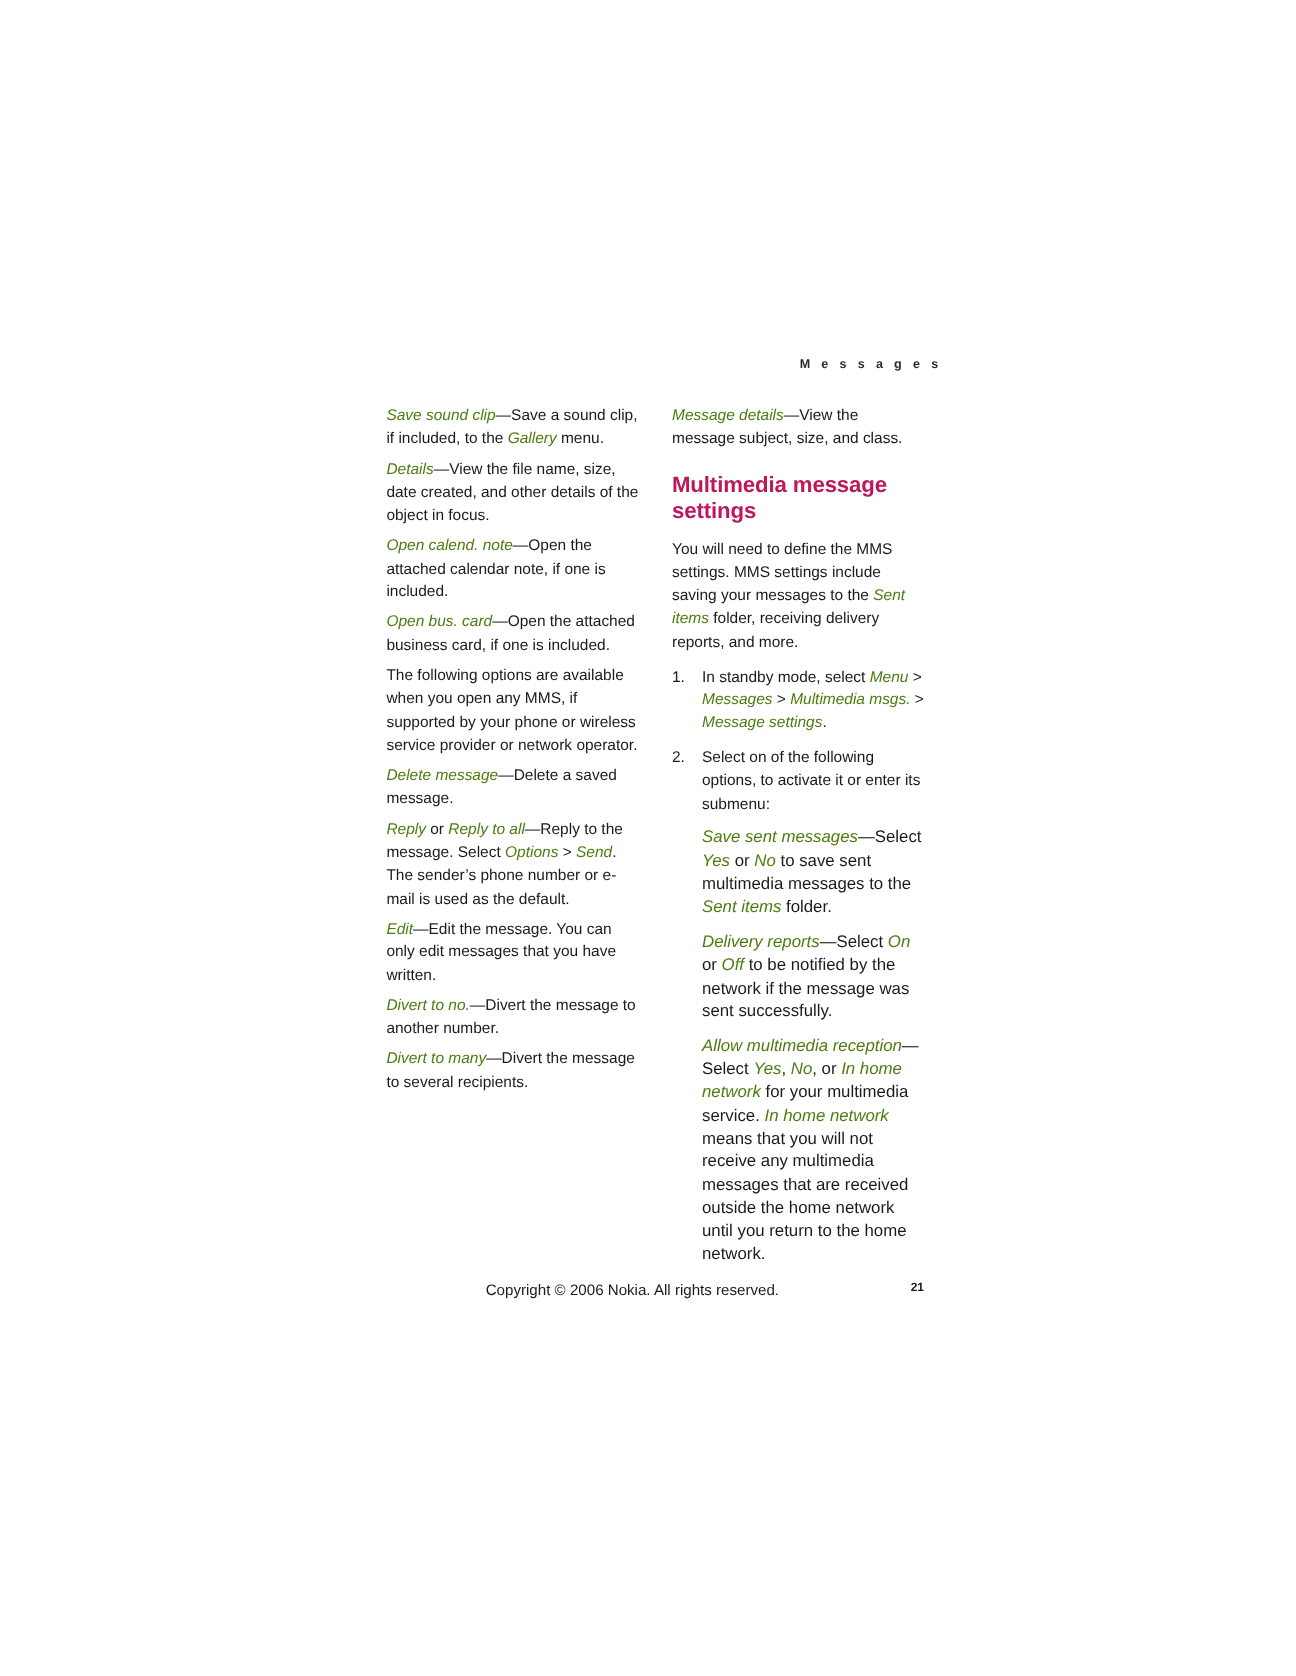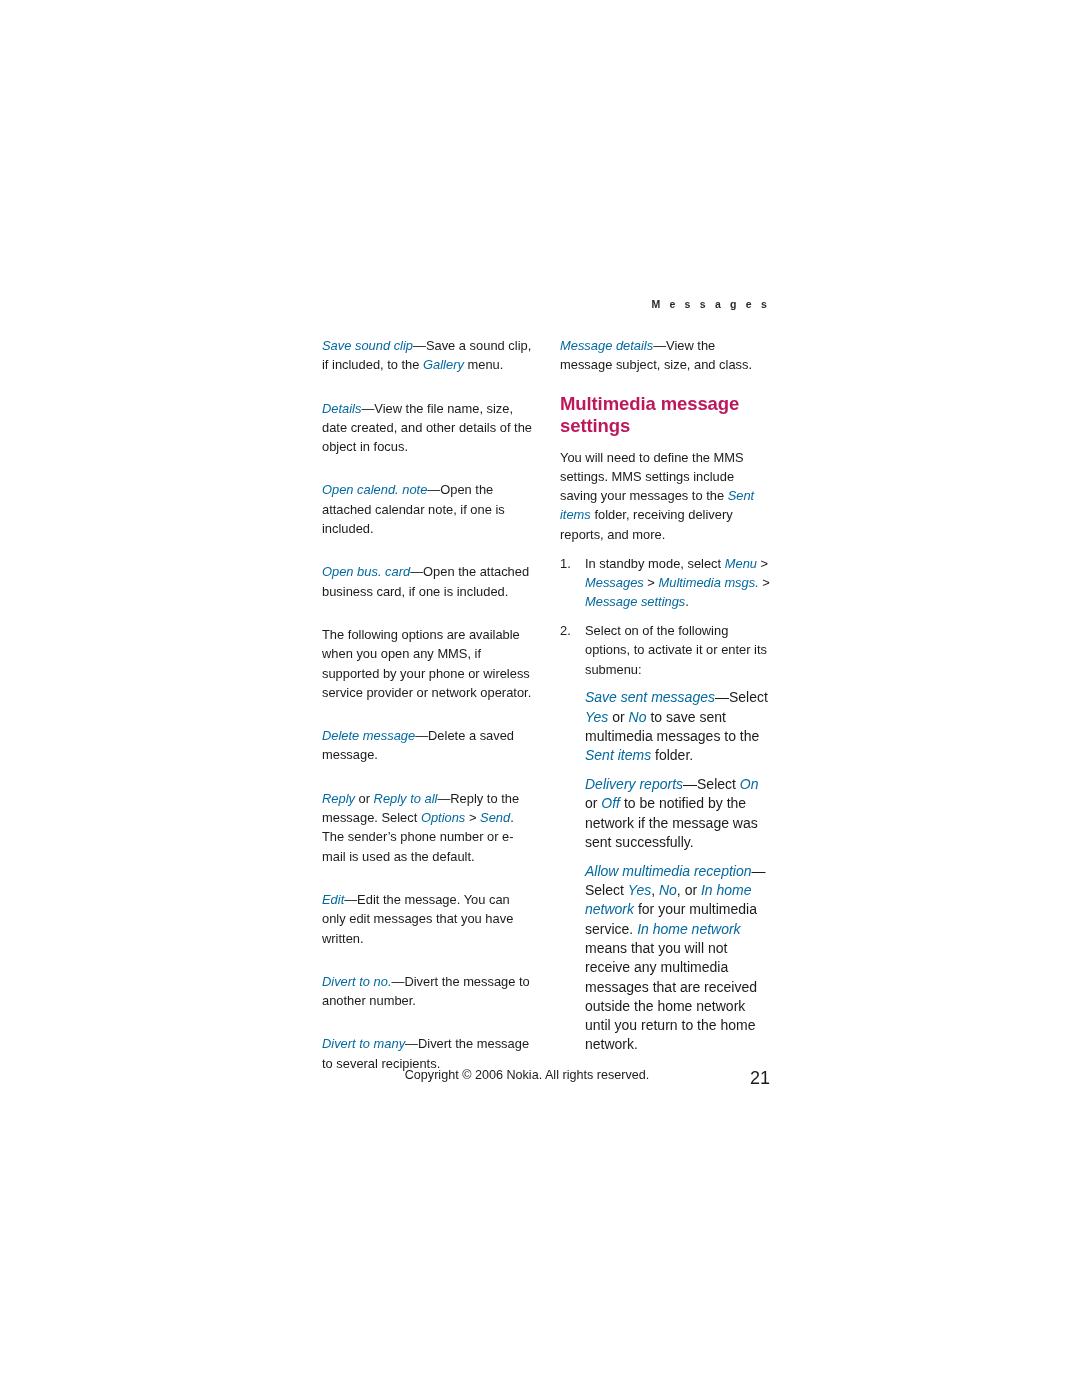--- a/index.html
+++ b/index.html
@@ -16,21 +16,21 @@
     overflow: hidden;
   }
   .page {
     position: absolute;
     left: 0; top: 0;
     width: 1080px;
     height: 1397px;
   }
   .header {
     position: absolute;
-    left: 0;
+    left: 15px;
     top: 298px;
     width: 770px;
     text-align: right;
     font-size: 10.5px;
     letter-spacing: 3.2px;
     font-weight: bold;
     color: #2b2b2b;
   }
   .columns {
     position: absolute;
@@ -45,25 +45,25 @@
   }
   .col-left { left: 0; }
   .col-right { left: 238px; }
 
   p {
     margin: 0 0 0 0;
     font-size: 12.9px;
     line-height: 19.3px;
     color: #1b1b1b;
   }
-  p + p { margin-top: 24px; }
+  p + p { margin-top: 6px; }
 
   .it {
     font-style: italic;
-    color: #0369a1;
+    color: #4d7c0f;
   }
 
   h2.section {
     font-size: 18.5px;
     line-height: 22px;
     color: #be185d;
     font-weight: bold;
     margin: 18px 0 11px 0;
     letter-spacing: -0.1px;
   }
@@ -104,22 +104,23 @@
   }
   .footer .copy {
     display: inline-block;
     width: 410px;
     text-align: center;
   }
   .footer .pageno {
     position: absolute;
     right: 0;
     top: 0;
-    font-size: 18px;
+    font-size: 10px;
     color: #1b1b1b;
+    font-weight: bold;
   }
 </style>
 </head>
 <body>
 
 <div class="page">
 
   <div class="header">M e s s a g e s</div>
 
   <div class="columns">

